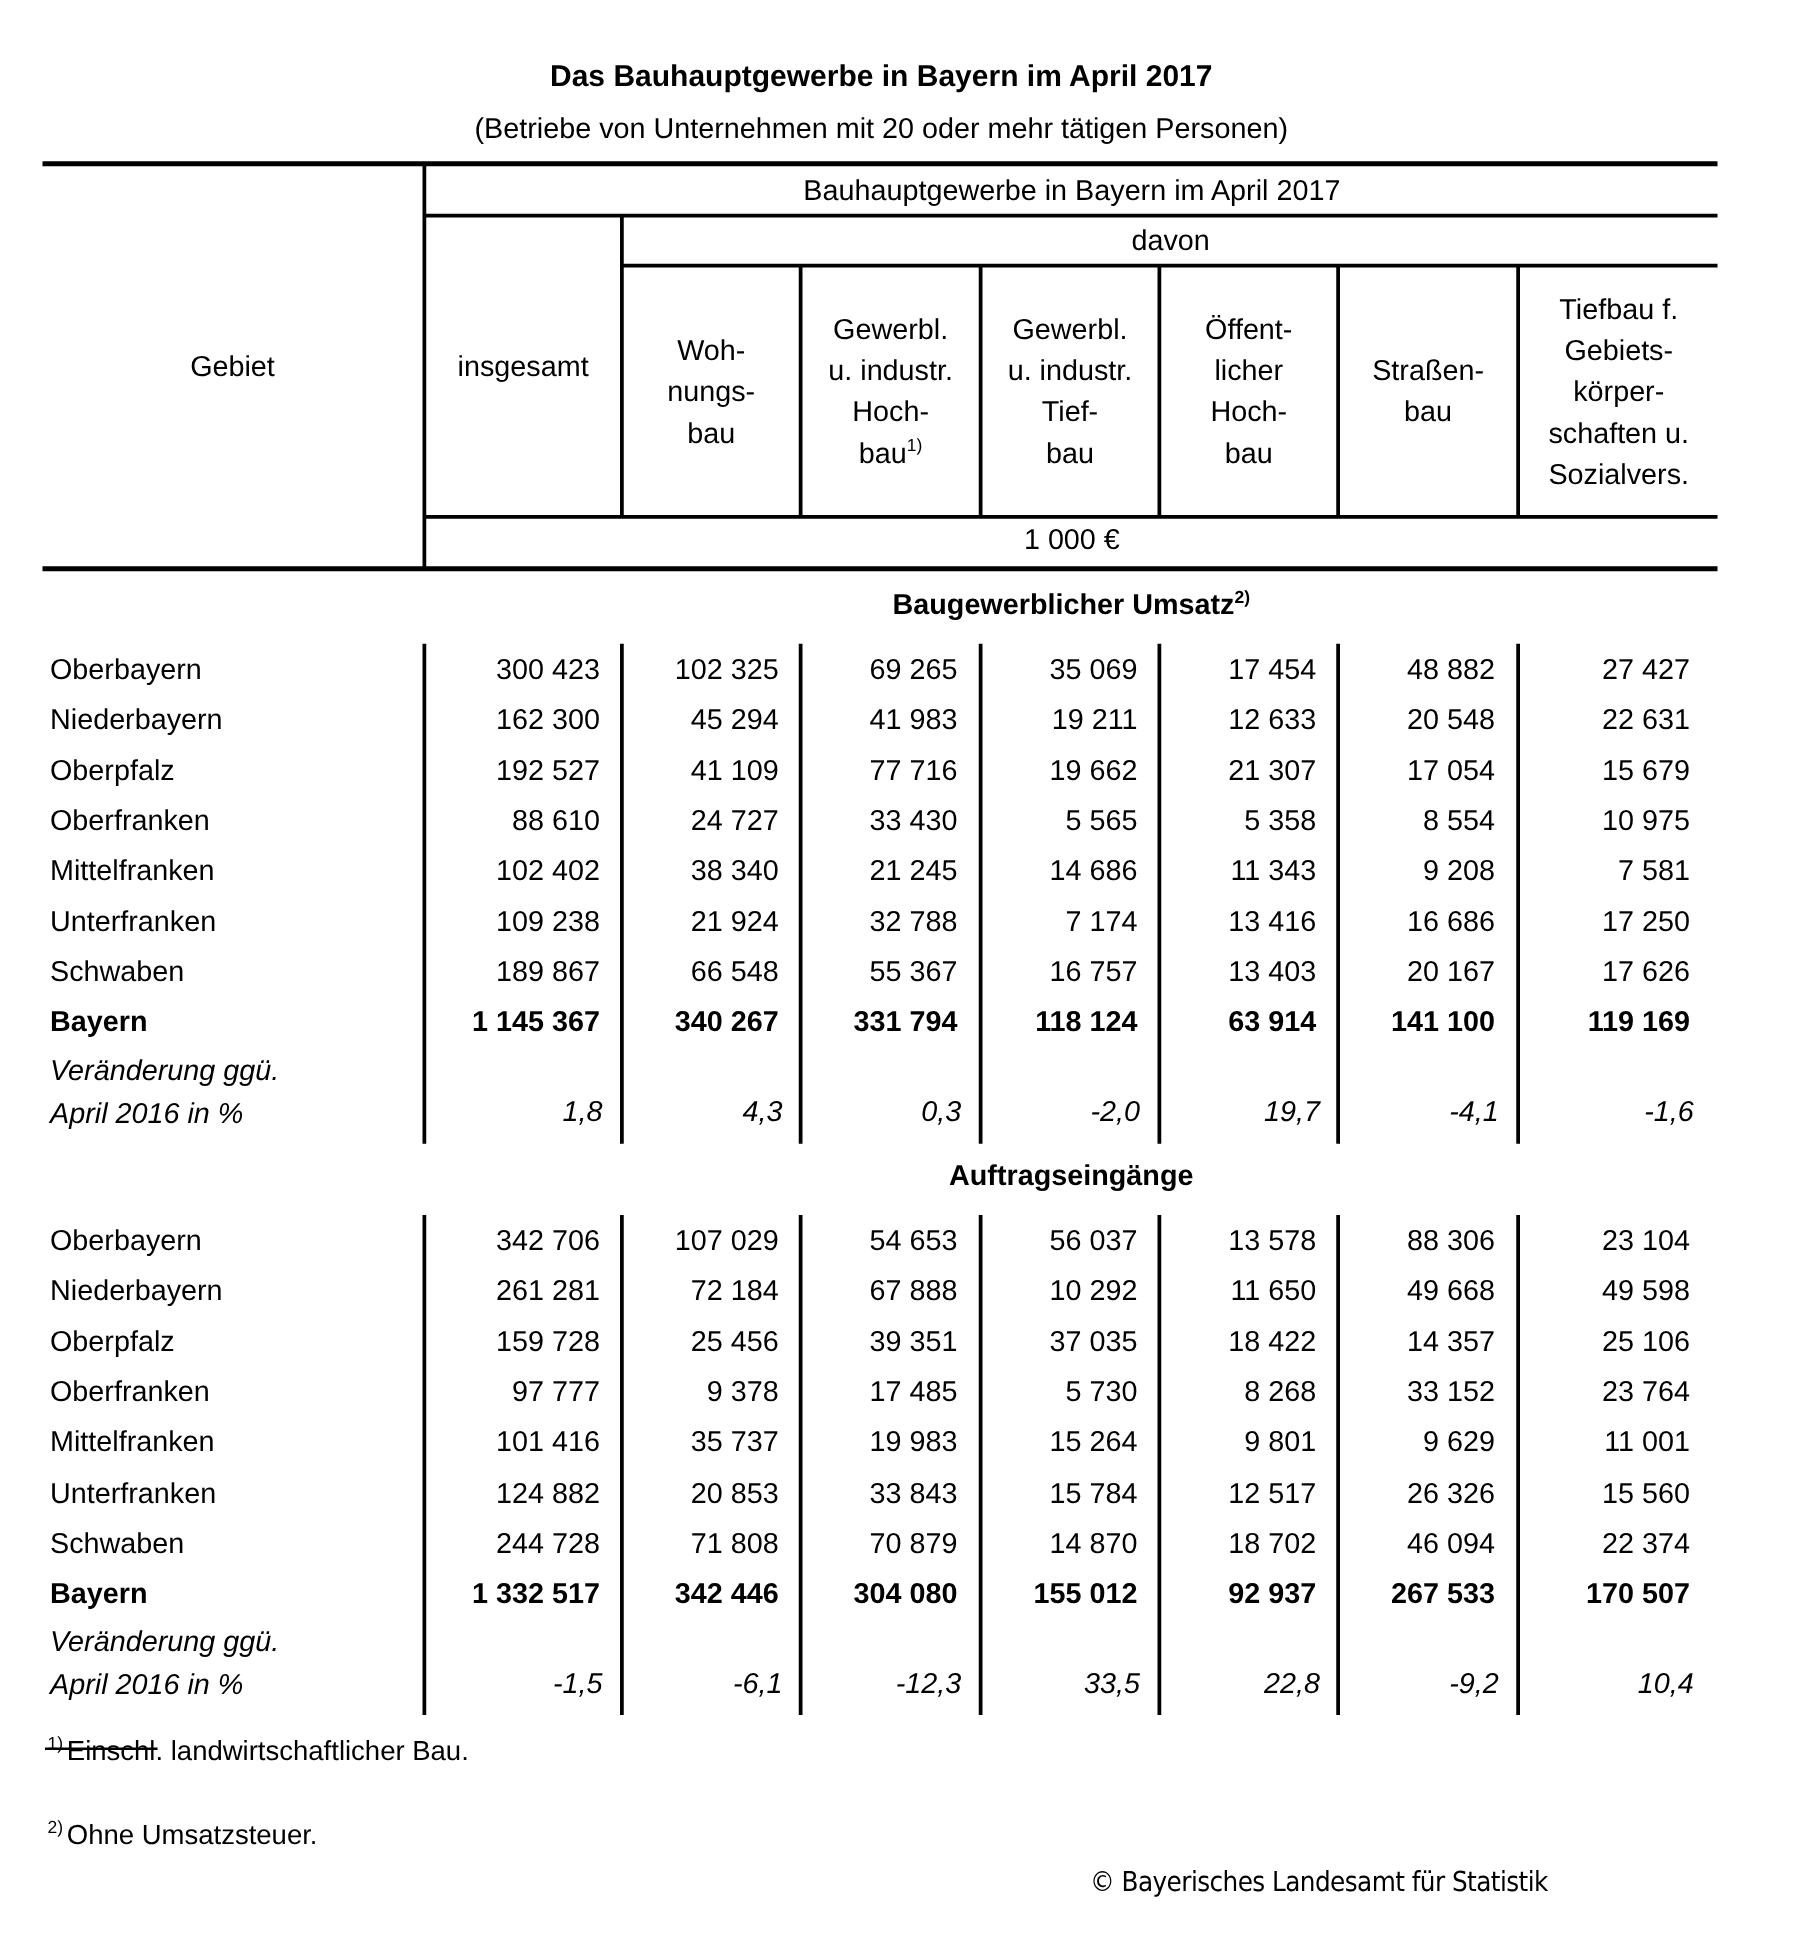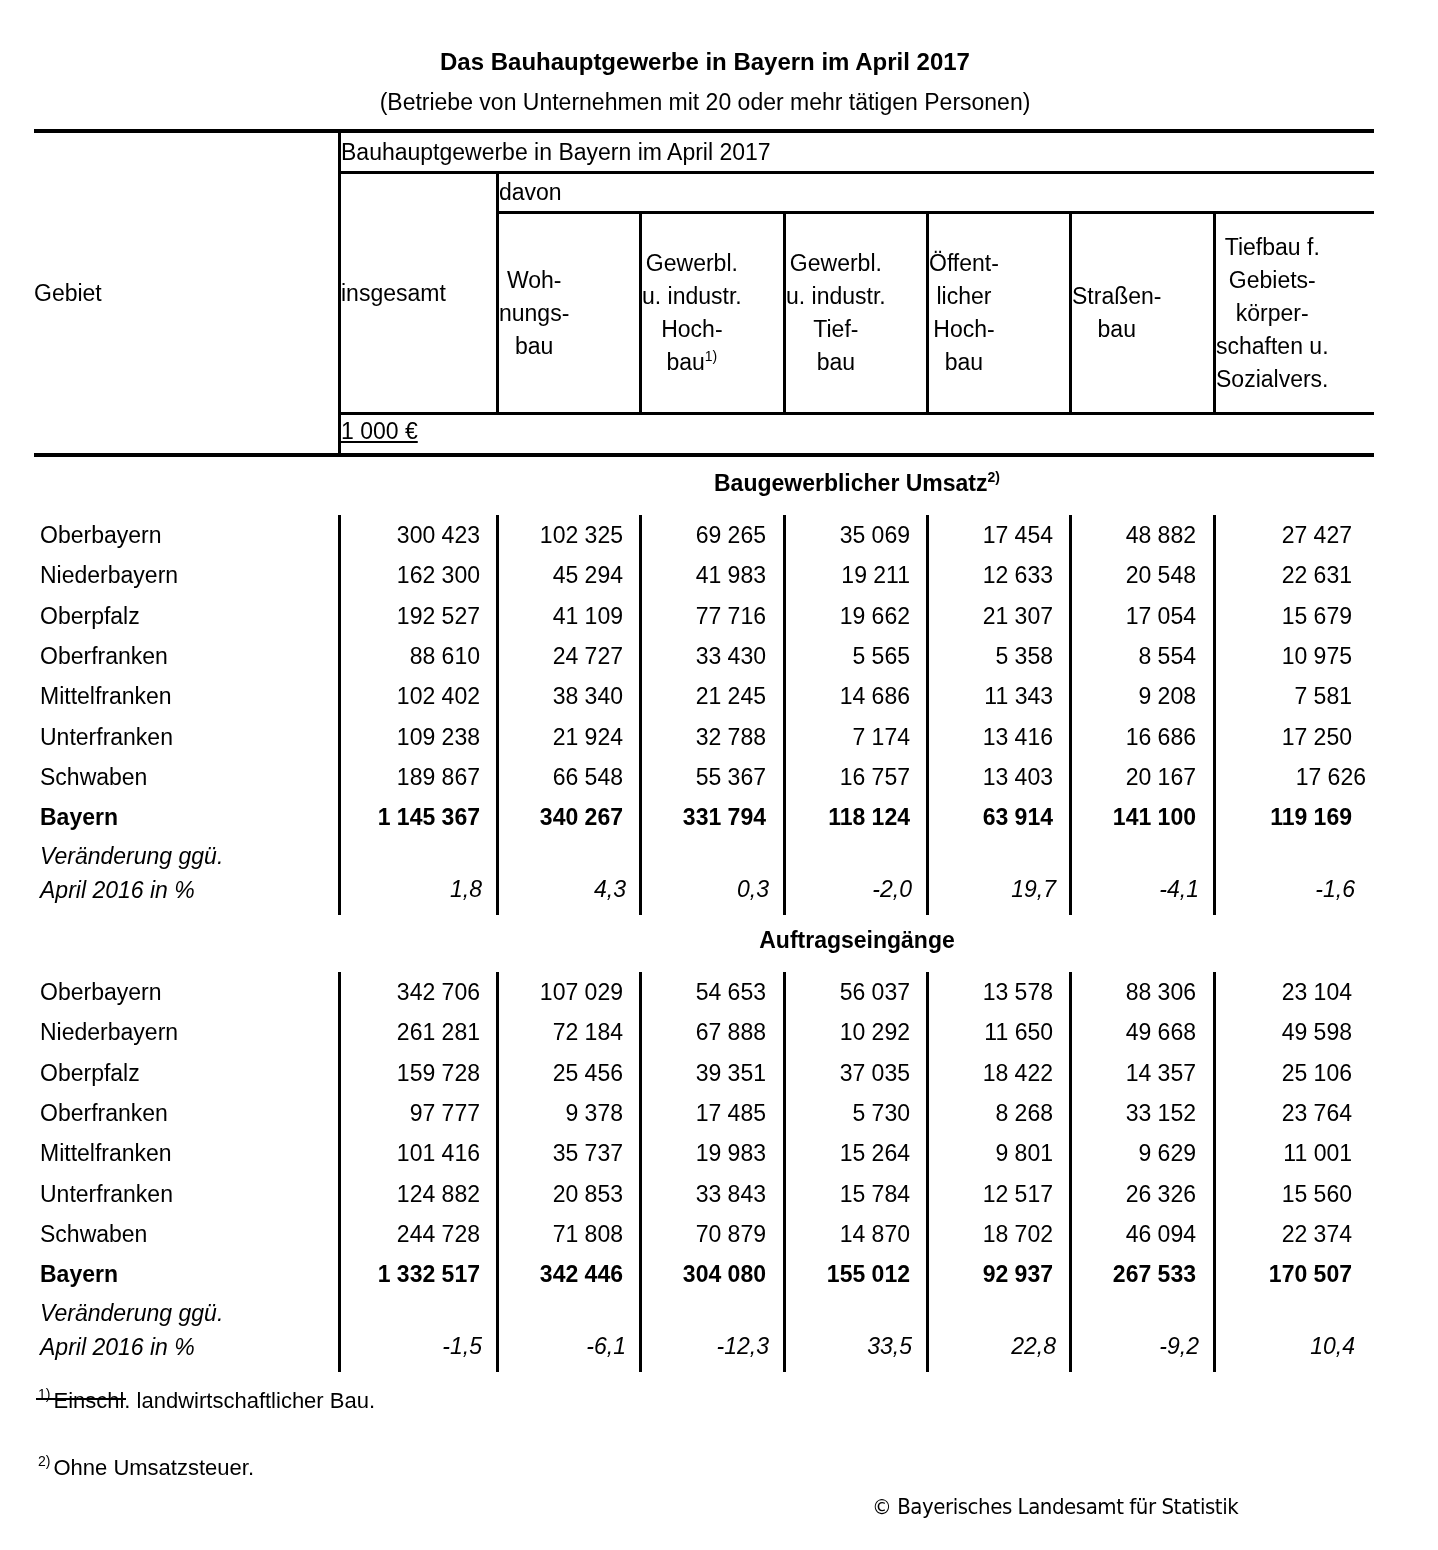--- a/index.html
+++ b/index.html
@@ -3,21 +3,21 @@
 <meta charset="utf-8">
 <style>
   html, body { margin: 0; padding: 0; background: #ffffff; }
   body { width: 1438px; height: 1550px; position: relative; font-family: "Liberation Sans", sans-serif; color: #000; overflow: hidden; }
   .title { position: absolute; left: 0; width: 1410px; top: 48px; text-align: center; font-weight: bold; font-size: 24px; }
   .subtitle { position: absolute; left: 0; width: 1410px; top: 89px; text-align: center; font-size: 23px; }
 
   .hline { position: absolute; background: #000; }
   .vline { position: absolute; background: #000; width: 3px; }
 
-  .hdr { position: absolute; display: flex; align-items: center; text-align: center; font-size: 23px; line-height: 33px; }
+  .hdr { position: absolute; display: flex; align-items: center; justify-content: center; text-align: center; font-size: 23px; line-height: 33px; }
   .hdr sup { font-size: 14px; vertical-align: 9px; line-height: 0; }
 
   .section-title { position: absolute; left: 340px; width: 1034px; text-align: center; font-weight: bold; font-size: 23px; }
   .section-title sup { font-size: 14px; vertical-align: 9px; line-height: 0; }
 
   .row { position: absolute; left: 0; width: 1438px; height: 40px; font-size: 23px; }
   .row .label { position: absolute; left: 40px; top: 0; white-space: nowrap; }
   .row .cell { position: absolute; top: 0; text-align: right; white-space: nowrap; }
   .row.bold { font-weight: bold; }
   .change-label { position: absolute; left: 40px; font-size: 23px; font-style: italic; line-height: 34px; }
@@ -50,21 +50,21 @@
 
 <div class="hdr" style="left:34px;top:133px;width:304px;height:320px;">
     <span>Gebiet</span>
   </div>
 <div class="hdr" style="left:341px;top:133px;width:1033px;height:38px;">
     <span>Bauhauptgewerbe in Bayern im April 2017</span>
   </div>
 <div class="hdr" style="left:499px;top:174px;width:875px;height:37px;">
     <span>davon</span>
   </div>
-<div class="hdr" style="left:341px;top:415px;width:1033px;height:32px;text-decoration:underline;">
+<div class="hdr" style="left:341px;top:415px;width:1033px;height:32px;">
     <span>1 000 €</span>
   </div>
 
 <div class="hdr" style="left:341px;top:174px;width:155px;height:238px;">
     <div>
       <div>insgesamt</div>
     </div>
   </div>
 <div class="hdr" style="left:499px;top:214px;width:140px;height:198px;">
     <div>
@@ -183,21 +183,21 @@
       <span class="cell" style="right:86px;">17 250</span>
     </div>
     <div class="row " style="top:763.8px;">
       <span class="label">Schwaben</span>
       <span class="cell" style="right:958px;">189 867</span>
       <span class="cell" style="right:815px;">66 548</span>
       <span class="cell" style="right:672px;">55 367</span>
       <span class="cell" style="right:528px;">16 757</span>
       <span class="cell" style="right:385px;">13 403</span>
       <span class="cell" style="right:242px;">20 167</span>
-      <span class="cell" style="right:72px;">17 626</span>
+      <span class="cell" style="right:86px;">17 626</span>
     </div>
     <div class="row bold" style="top:804.0999999999999px;">
       <span class="label">Bayern</span>
       <span class="cell" style="right:958px;">1 145 367</span>
       <span class="cell" style="right:815px;">340 267</span>
       <span class="cell" style="right:672px;">331 794</span>
       <span class="cell" style="right:528px;">118 124</span>
       <span class="cell" style="right:385px;">63 914</span>
       <span class="cell" style="right:242px;">141 100</span>
       <span class="cell" style="right:86px;text-align:right;">119 169</span>

